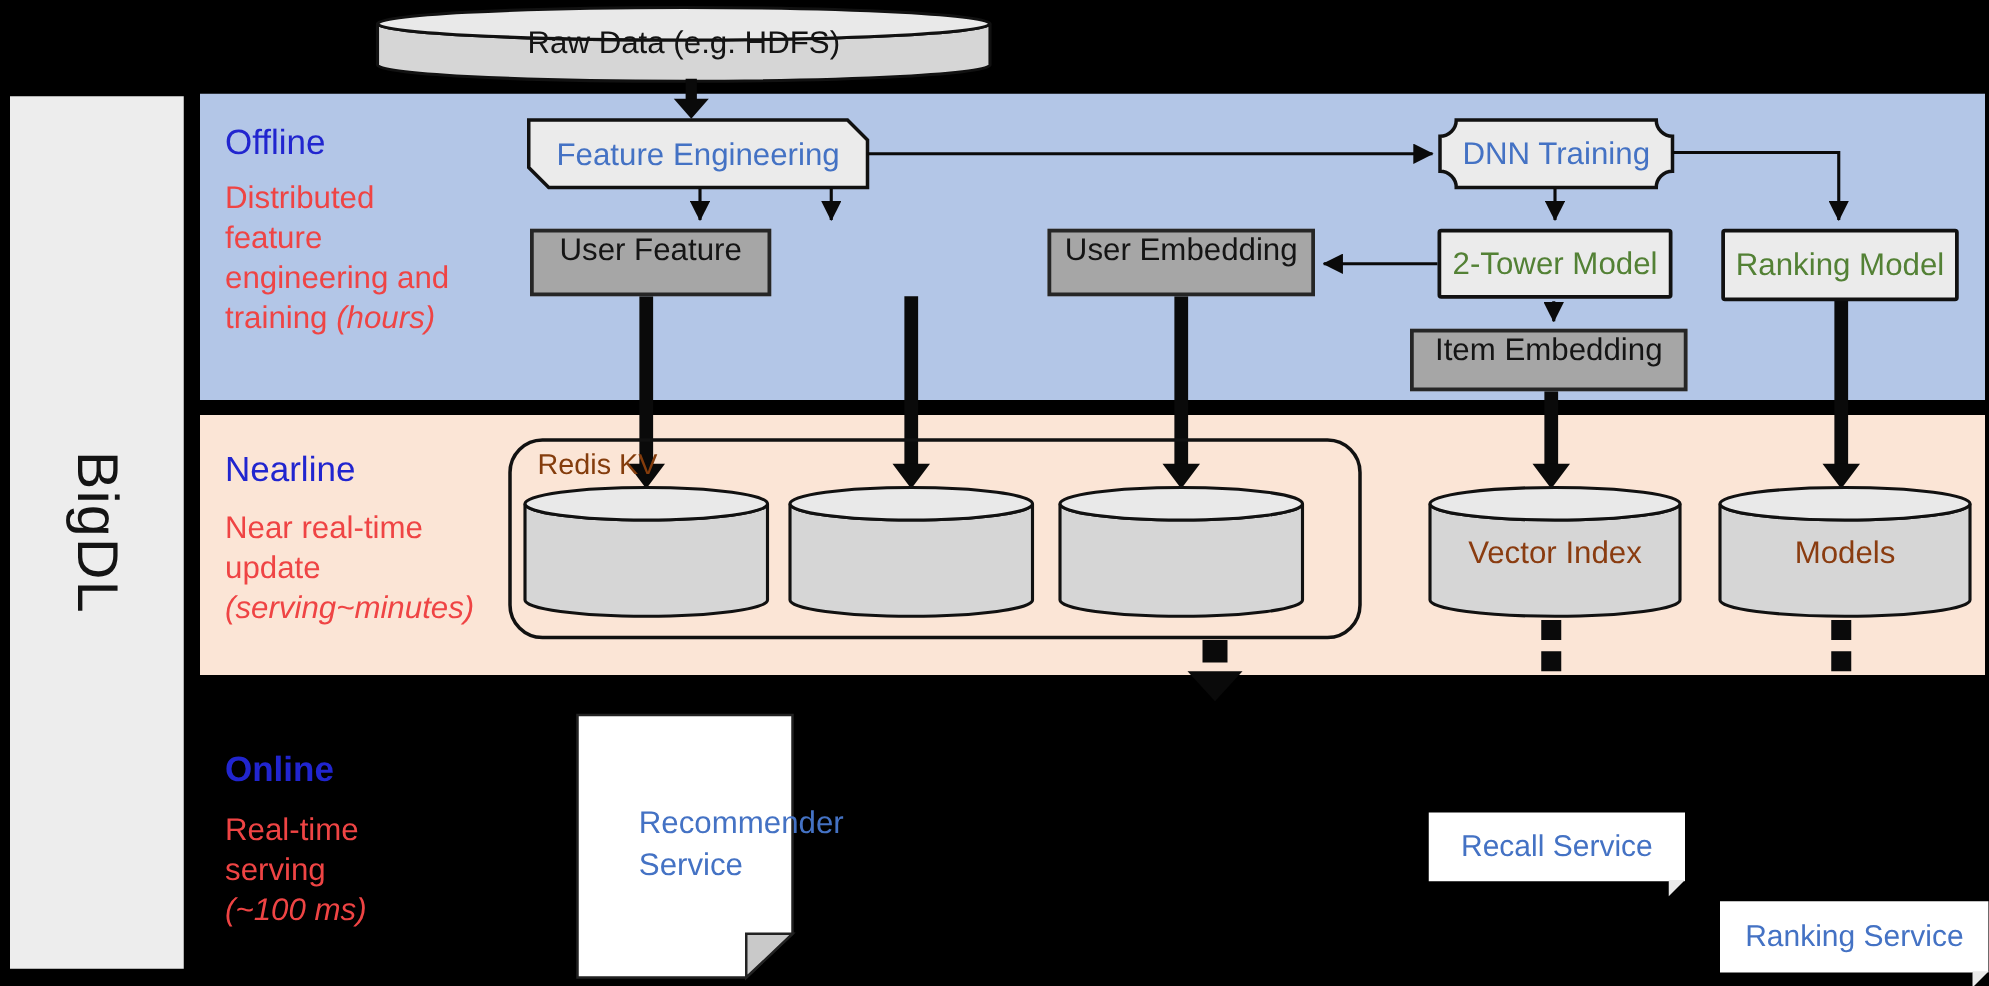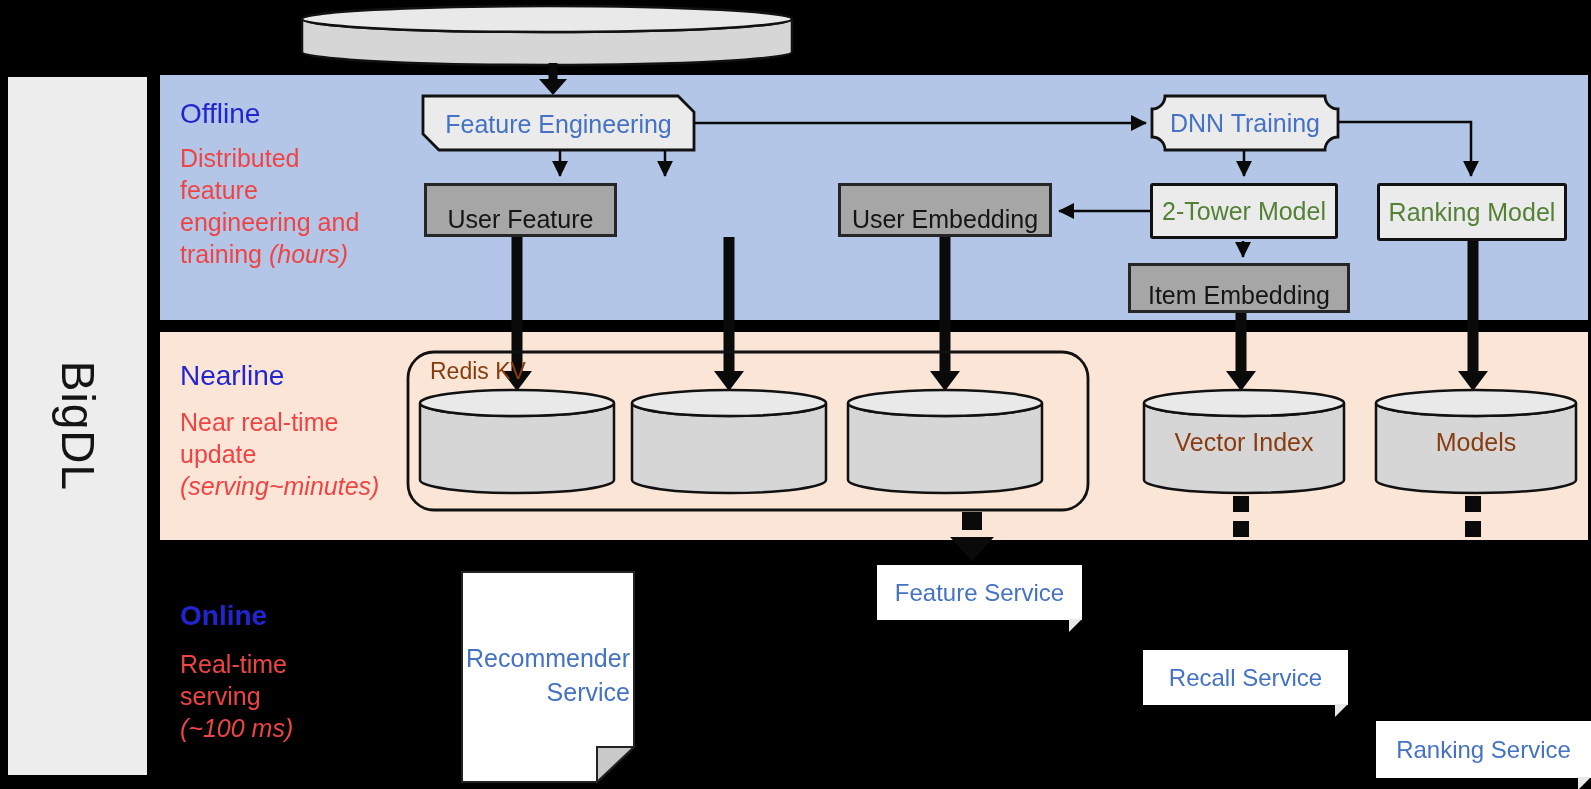--- a/index.html
+++ b/index.html
@@ -12,36 +12,36 @@
 
   .sidebar{position:absolute;left:8px;top:77px;width:139px;height:698px;background:#ededed;}
   .sidebar .brand{position:absolute;left:50%;top:50%;transform:translate(-50%,-50%) rotate(90deg);
        font-size:46px;letter-spacing:1px;color:#141414;white-space:nowrap;}
 
   .sec-title{position:absolute;font-size:28px;color:#2125cf;}
   .sec-sub{position:absolute;font-size:25px;line-height:32px;color:#ef4444;}
   .sec-sub .ital{font-style:italic;}
 
   .gbox{position:absolute;background:#a6a6a6;border:3px solid #262626;box-sizing:border-box;
-        display:flex;align-items:flex-end;justify-content:center;font-size:25px;color:#151515;}
+        display:flex;align-items:flex-start;justify-content:center;font-size:25px;color:#151515;}
   .rbox{position:absolute;background:#ebebeb;border:3px solid #111;box-sizing:border-box;border-radius:3px;
         display:flex;align-items:center;justify-content:center;font-size:25px;color:#538135;}
   .nlabel{position:absolute;display:flex;align-items:center;justify-content:center;font-size:25px;}
   .nlabel.blue{color:#4472c4;}
   .nlabel.brown{color:#8a3c10;}
   .nlabel.black{color:#141414;}
   .redis-tag{position:absolute;font-size:23px;color:#843c0c;}
 
   .service{position:absolute;background:#fff;display:flex;align-items:center;justify-content:center;
            font-size:24px;color:#4472c4;}
   .service .fold{position:absolute;right:0px;bottom:-12px;width:0;height:0;
            border-top:13px solid #e9e9e9;border-right:13px solid transparent;
            filter:drop-shadow(0 1px 0 #000);}
-  .doc-label{position:absolute;display:flex;align-items:center;justify-content:center;text-align:right;
-           font-size:25px;line-height:34px;color:#4472c4;}
+  .doc-label{position:absolute;display:flex;align-items:center;justify-content:center;text-align:left;
+           font-size:25px;line-height:34px;color:#4472c4;margin-left:45px;}
 </style>
 </head>
 <body>
 
 <div id="stage">
 
   <div class="band offline"></div>
   <div class="band nearline"></div>
 
   <div class="sidebar">
@@ -140,20 +140,21 @@
       <rect x="1465" y="496" width="16" height="16"></rect>
       <rect x="1465" y="521" width="16" height="16"></rect>
     </g>
 
     <g>
       <path d="M462,572 H634 V747 L597,782 H462 Z" fill="#fff" stroke="#222" stroke-width="2"></path>
       <path d="M634,747 L597,782 L597,747 Z" fill="#c9c9c9" stroke="#222" stroke-width="2"></path>
     </g>
   </svg>
 
+  <div class="nlabel black" style="left:302px;top:10px;width:490px;height:48px">Raw Data (e.g. HDFS)</div>
 
   <div class="sec-title" style="left:180px;top:98px">Offline</div>
   <div class="sec-sub" style="left:180px;top:142px;width:200px">
     <span>Distributed feature engineering and training </span><span class="ital">(hours)</span>
   </div>
 
   <div class="nlabel blue" style="left:423px;top:96px;width:271px;height:56px">Feature Engineering</div>
   <div class="nlabel blue" style="left:1152px;top:96px;width:186px;height:54px">DNN Training</div>
 
   <div class="gbox" style="left:424px;top:183px;width:193px;height:54px">
@@ -180,24 +181,20 @@
   <div class="nlabel brown" style="left:1144px;top:425px;width:200px;height:34px">Vector Index</div>
   <div class="nlabel brown" style="left:1376px;top:425px;width:200px;height:34px">Models</div>
 
   <div class="sec-title" style="left:180px;top:600px;font-weight:bold">Online</div>
   <div class="sec-sub" style="left:180px;top:648px;width:140px">
     <span>Real-time serving </span><span class="ital">(~100 ms)</span>
   </div>
 
   <div class="doc-label" style="left:468px;top:635px;width:160px;height:80px">Recommender Service</div>
 
-  <div class="service" style="left:877px;top:565px;width:205px;height:55px">
-    <span>Feature Service</span>
-    <span class="fold"></span>
-  </div>
   <div class="service" style="left:1143px;top:650px;width:205px;height:55px">
     <span>Recall Service</span>
     <span class="fold"></span>
   </div>
   <div class="service" style="left:1376px;top:721px;width:215px;height:57px">
     <span>Ranking Service</span>
     <span class="fold"></span>
   </div>
 
 </div>

